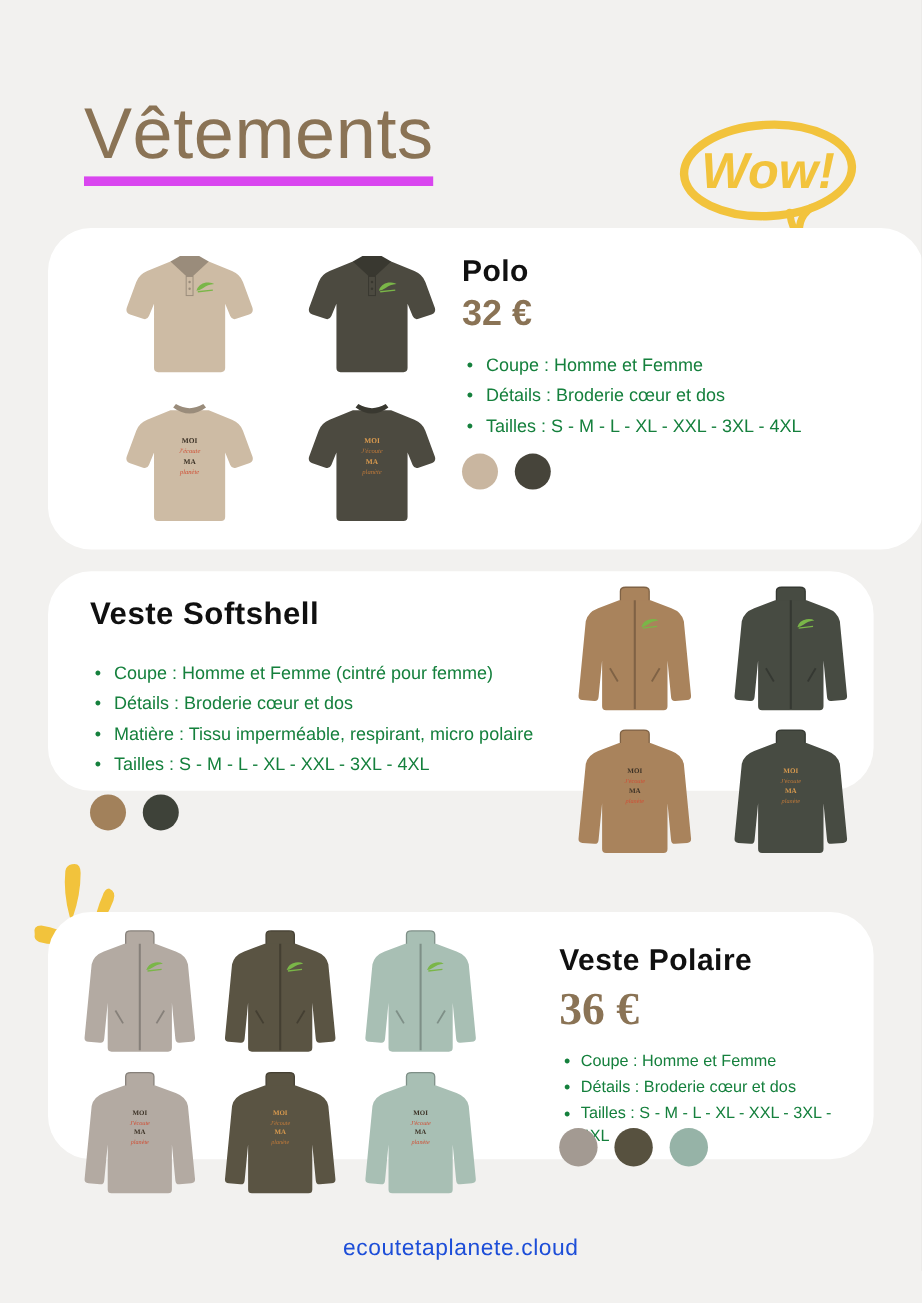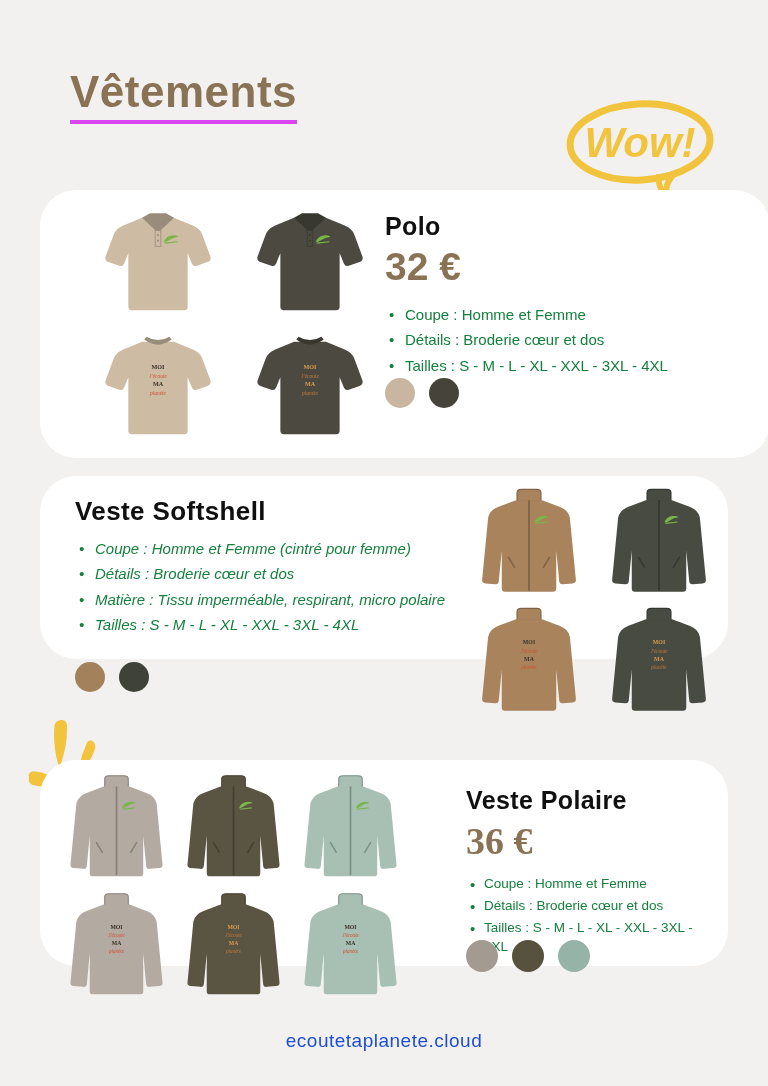--- a/index.html
+++ b/index.html
@@ -4,43 +4,43 @@
 <style>
   html,body{margin:0;padding:0;background:#e8e7e5;}
   .page{
     position:relative;width:768px;height:1086px;margin:0 auto;
     background:#f2f1ef;overflow:hidden;
     font-family:"Liberation Sans",sans-serif;color:#1d1d1d;
   }
   
   .title{
     position:absolute;left:70px;top:40px;
-    font-size:44px;font-weight:700;letter-spacing:.5px;
-    color:#8a7355;border-bottom:4px solid #d946ef;padding-bottom:4px;
+    font-size:60px;font-weight:400;letter-spacing:.5px;
+    color:#8a7355;border-bottom:8px solid #d946ef;padding-bottom:4px;
     display:inline-block;line-height:1.05;
   }
   .wow-svg{position:absolute;left:556px;top:94px;width:176px;height:112px;}
   
   .card{
     position:absolute;left:40px;width:688px;background:#ffffff;
     border-radius:36px;
   }
   #card-polo{top:190px;height:268px;padding-left:42px;}
   #card-softshell{top:476px;height:183px;}
   #card-polaire{top:760px;height:206px;}
   .text-block{position:absolute;}
   #card-polo .text-block{left:345px;top:22px;width:330px;}
   #card-softshell .text-block{left:35px;top:20px;width:430px;}
   #card-polaire .text-block{left:426px;top:26px;width:252px;}
   .product-name{font-size:25px;font-weight:800;letter-spacing:.4px;color:#101010;}
   #card-softshell .product-name{font-size:26px;}
-  .product-price{font-size:39px;font-weight:800;color:#8a7355;margin-top:4px;}
+  .product-price{font-size:30px;font-weight:800;color:#8a7355;margin-top:4px;}
   #card-polaire .product-price{font-size:38px;font-family:Liberation Serif, serif;}
   .bullets{list-style:none;margin:16px 0 0;padding:0;font-size:15px;color:#15803d;}
-  #card-softshell .bullets{margin-top:12px;font-style:italic;}
+  #card-softshell .bullets{margin-top:25px;}
   .bullets li{position:relative;padding-left:20px;margin:5px 0;line-height:1.35;}
   .bullets li::before{content:"\2022";position:absolute;left:4px;font-size:15px;}
   #card-polaire .bullets{font-size:13.5px;margin-top:12px;}
   #card-polaire .bullets li{padding-left:18px;margin:4px 0;}
   .swatch-row{position:absolute;display:flex;gap:14px;}
   #card-polo .swatch-row{left:345px;top:188px;}
   #card-softshell .swatch-row{left:35px;top:186px;}
   #card-polaire .swatch-row{left:426px;top:180px;}
   .swatch{width:30px;height:30px;border-radius:50%;}
   #card-polaire .swatch{width:32px;height:32px;}

